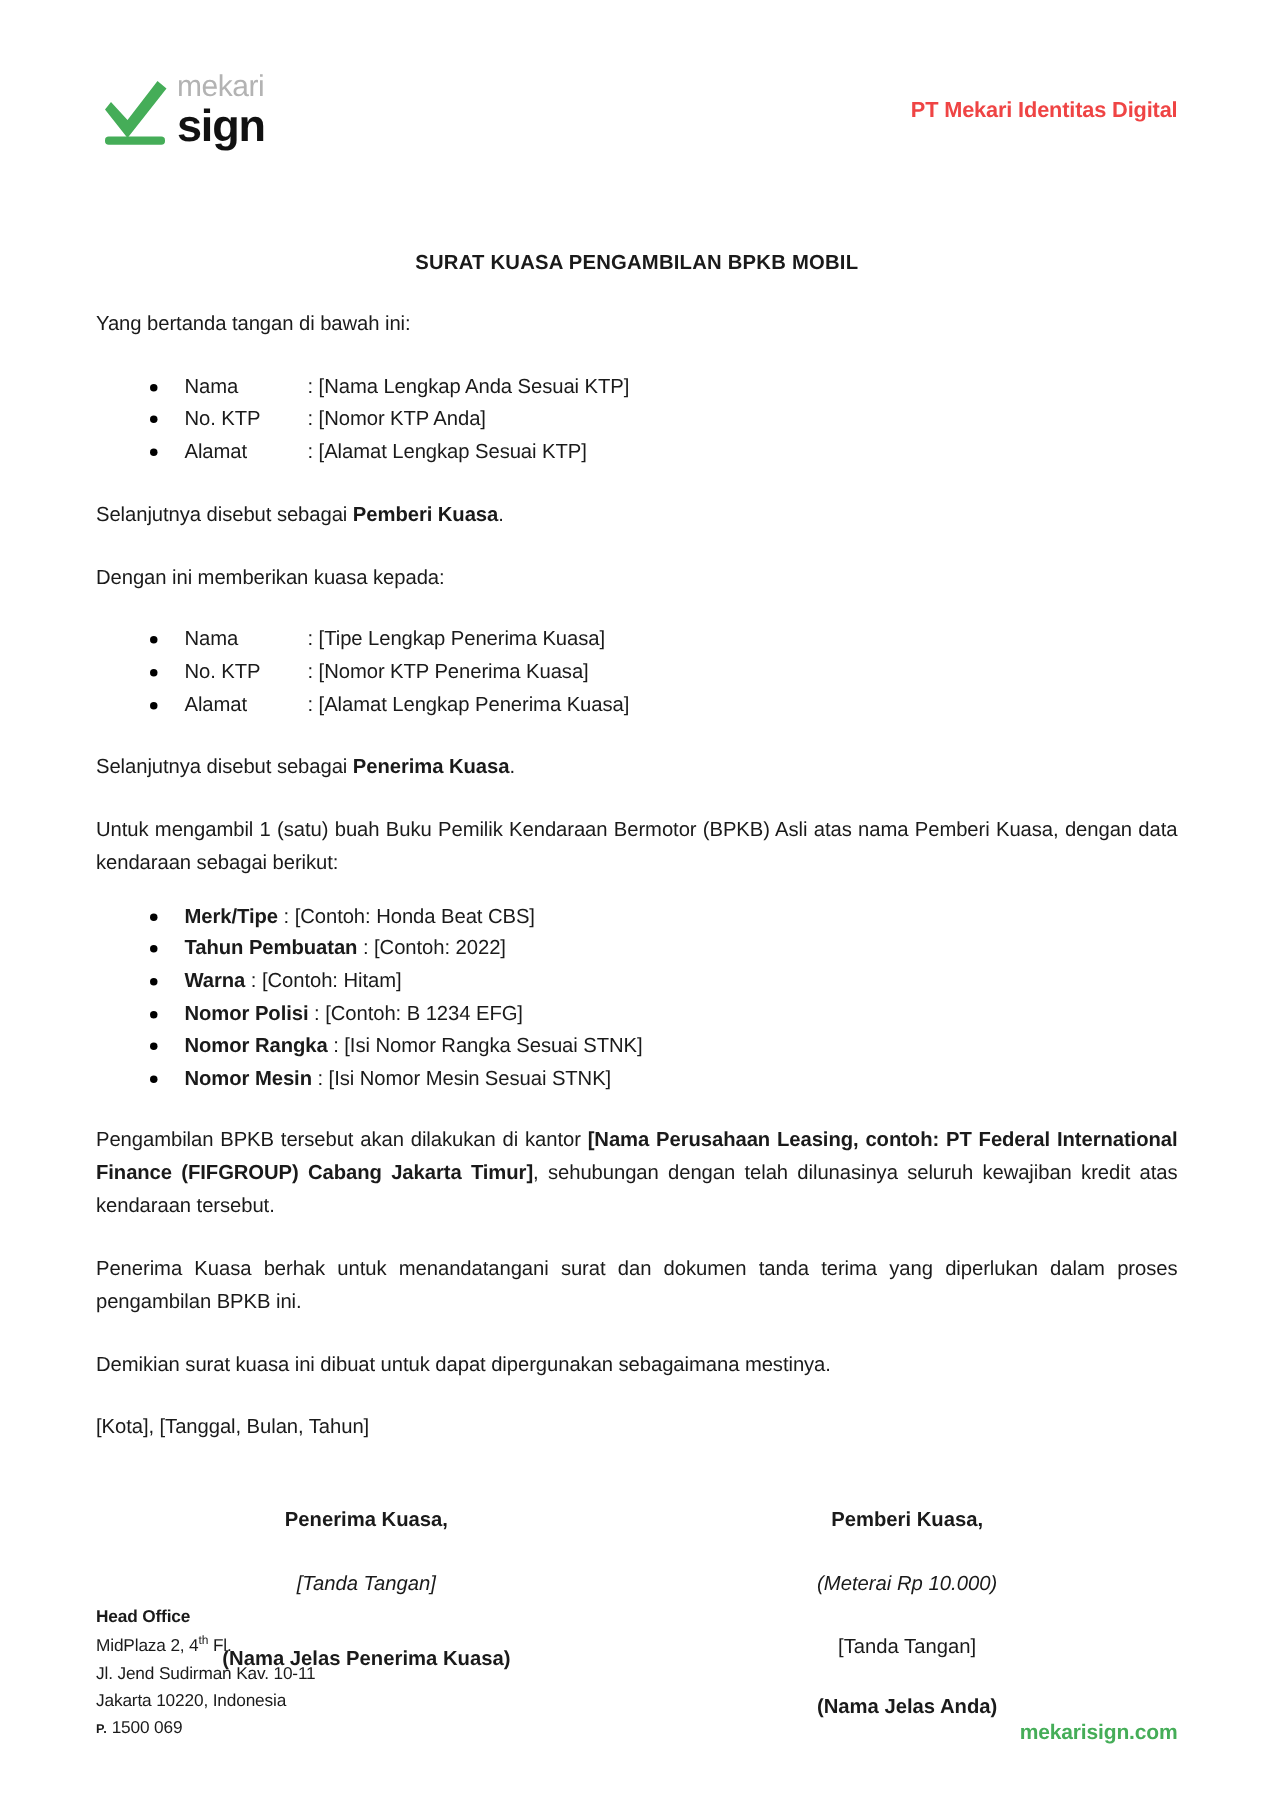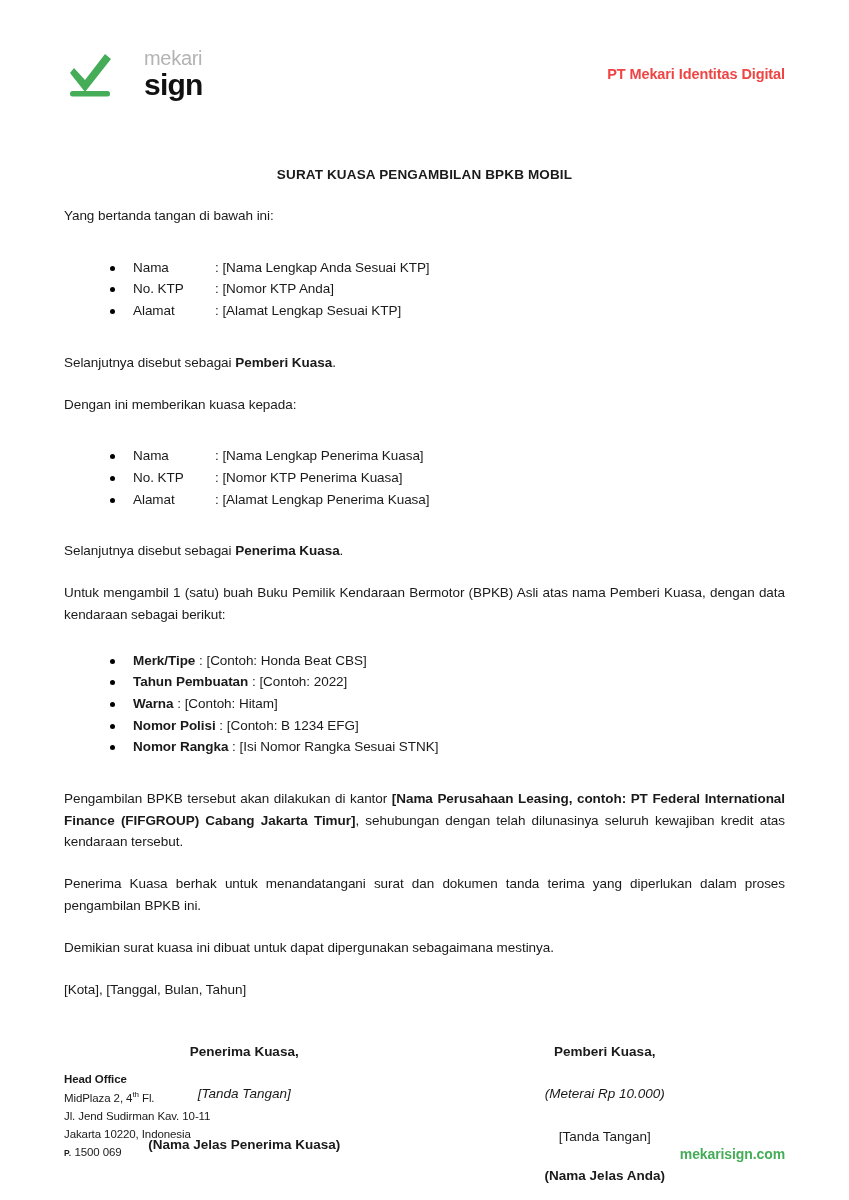--- a/index.html
+++ b/index.html
@@ -32,21 +32,21 @@
   .header {
     display: flex;
     align-items: center;
     justify-content: space-between;
     padding-top: 38px;
     height: 72px;
   }
   .logo {
     display: flex;
     align-items: center;
-    gap: 26px;
+    gap: 0;
   }
   .logo-mark {
     width: 54px;
     height: 50px;
     flex: 0 0 auto;
     display: block;
   }
   .logo-words {
     display: flex;
     flex-direction: column;
@@ -92,21 +92,21 @@
   }
   p.justify {
     text-align: justify;
   }
   .gap-lg { height: 23px; }
   .gap-md { height: 20px; }
   .gap-sm { height: 14px; }
 
   ul.bullets {
     list-style: none;
-    margin: 10px;
+    margin: 0;
     padding: 0;
   }
   ul.bullets > li {
     position: relative;
     font-size: 13.5px;
     line-height: 1.60;
     padding-left: 59px;
     letter-spacing: -0.05px;
   }
   ul.bullets > li::before {
@@ -238,21 +238,21 @@
     <p class="para"><span>Selanjutnya disebut sebagai </span><b>Pemberi Kuasa</b><span>.</span></p>
 
     <div class="gap-md"></div>
 
     <p class="para">Dengan ini memberikan kuasa kepada:</p>
 
     <div class="gap-md"></div>
 
     <ul class="bullets">
       <li>
-        <span class="lbl">Nama</span><span>:</span>&nbsp;<span>[Nama Lengkap Penerima Kuasa]</span>
+        <span class="lbl">Nama</span><span>:</span>&nbsp;<span>[Tipe Lengkap Penerima Kuasa]</span>
       </li>
       <li>
         <span class="lbl">No. KTP</span><span>:</span>&nbsp;<span>[Nomor KTP Penerima Kuasa]</span>
       </li>
       <li>
         <span class="lbl">Alamat</span><span>:</span>&nbsp;<span>[Alamat Lengkap Penerima Kuasa]</span>
       </li>
     </ul>
 
     <div class="gap-md"></div>
@@ -273,20 +273,23 @@
         <b class="lbl-bold">Tahun Pembuatan</b><span> : </span><span>[Contoh: 2022]</span>
       </li>
       <li>
         <b class="lbl-bold">Warna</b><span> : </span><span>[Contoh: Hitam]</span>
       </li>
       <li>
         <b class="lbl-bold">Nomor Polisi</b><span> : </span><span>[Contoh: B 1234 EFG]</span>
       </li>
       <li>
         <b class="lbl-bold">Nomor Rangka</b><span> : </span><span>[Isi Nomor Rangka Sesuai STNK]</span>
+      </li>
+      <li>
+        <b class="lbl-bold">Nomor Mesin</b><span> : </span><span>[Isi Nomor Mesin Sesuai STNK]</span>
       </li>
     </ul>
 
     <div class="gap-md"></div>
 
     <p class="para justify"><span>Pengambilan BPKB tersebut akan dilakukan di kantor </span><b>[Nama Perusahaan Leasing, contoh: PT Federal International Finance (FIFGROUP) Cabang Jakarta Timur]</b><span>, sehubungan dengan telah dilunasinya seluruh kewajiban kredit atas kendaraan tersebut.</span></p>
 
     <div class="gap-md"></div>
 
     <p class="para justify">Penerima Kuasa berhak untuk menandatangani surat dan dokumen tanda terima yang diperlukan dalam proses pengambilan BPKB ini.</p>

